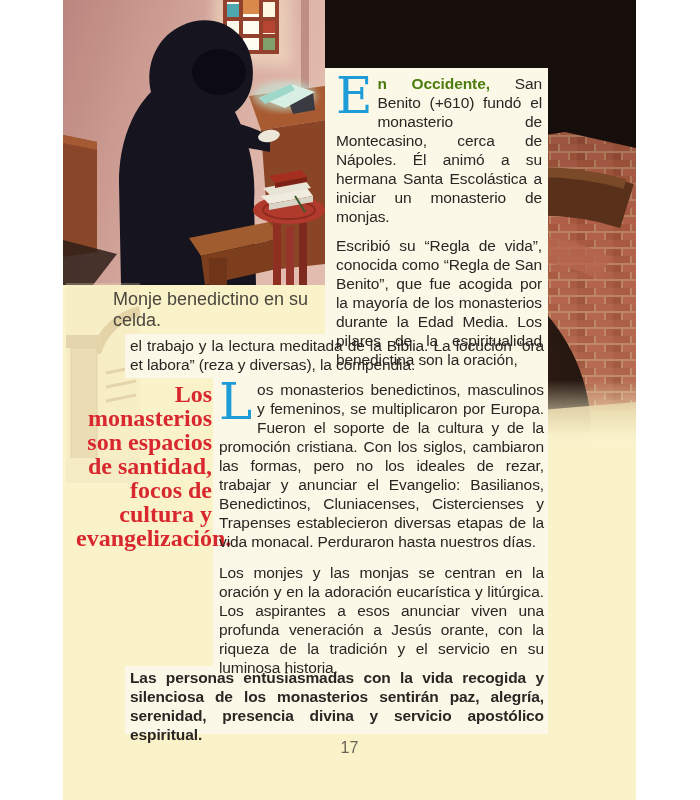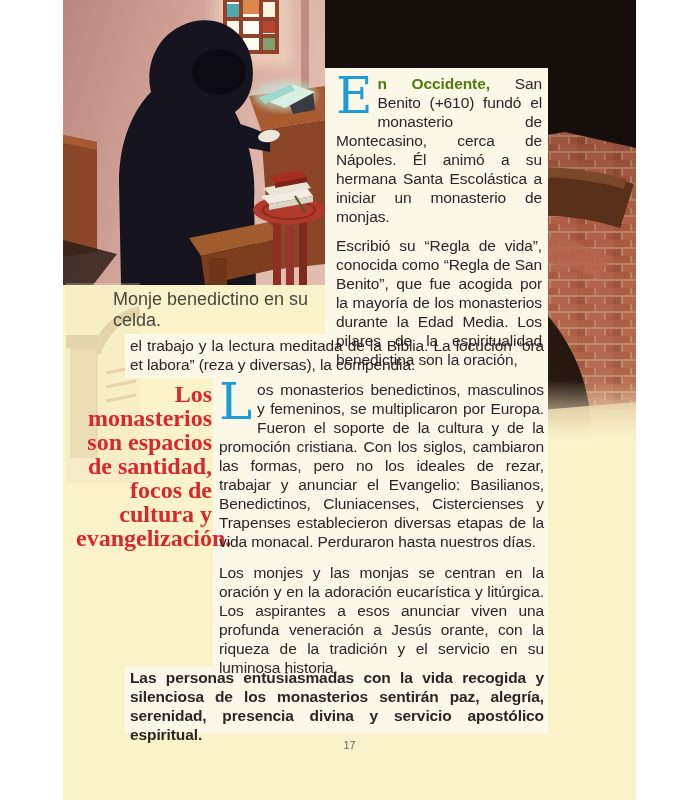--- a/index.html
+++ b/index.html
@@ -11,21 +11,21 @@
   .bodytext{font-size:15.5px;line-height:19px;color:#2B2523;text-align:justify;
             letter-spacing:-0.1px;}
   .bodytext p{margin:0 0 10px 0;}
   .dropcap{float:left;font-family:"DejaVu Serif",serif;font-weight:400;
            font-size:50px;line-height:40px;color:#1E9CD8;padding:2px 5px 0 0;}
   .lead{color:#4d7c0f;font-weight:700;}
   .caption{font-size:18px;color:#4A463E;}
   .rednote{font-family:cursive;font-weight:700;font-size:24px;line-height:24px;
            color:#D8272E;text-align:right;}
   .pagenum{position:absolute;left:63px;top:739px;width:573px;text-align:center;
-           font-size:11px;color:#6B6459;}
+           font-size:16px;color:#6B6459;}
   svg{display:block;}
 </style>
 </head>
 <body>
 
 <div id="frame">
 
   <div class="sheet"></div>
 
   <div class="abs" style="left:325px;top:0;width:311px;height:445px;">

